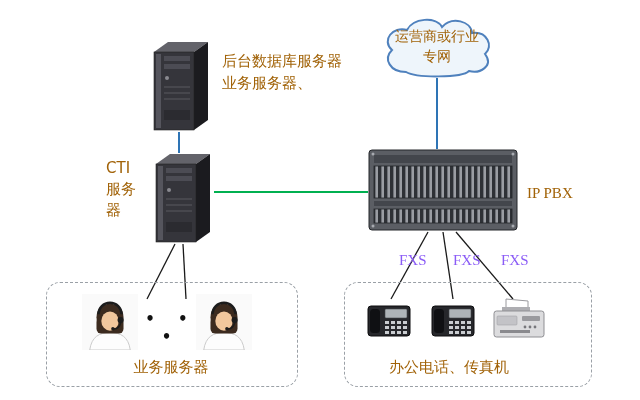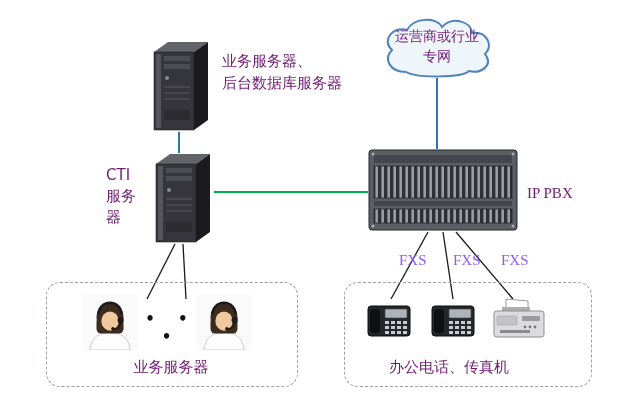--- a/index.html
+++ b/index.html
@@ -1,24 +1,24 @@
 <!DOCTYPE html>
 <html><head>
 <meta charset="utf-8">
 <style>
   html,body{margin:0;padding:0;background:#ffffff;}
   #canvas{
     position:relative;width:640px;height:400px;background:#ffffff;
     font-family:"DejaVu Sans",sans-serif;color:#000;overflow:hidden;
   }
   .abs{position:absolute;}
-  .label{font-size:15px;line-height:22px;color:#701a75;}
+  .label{font-size:15px;line-height:22px;color:#a16207;}
   .label-center{text-align:center;}
   .serif{font-family:"Liberation Serif",serif;}
-  .pre{white-space:pre-line;margin-top:7px;}
+  .pre{white-space:pre-line;}
   .dashed-box{
     position:absolute;border:1.5px dashed #9aa0a6;border-radius:14px;background:transparent;
   }
   .fxs{position:absolute;font-family:"Liberation Serif",serif;font-size:15px;color:#8b5cf6;}
   .dots{font-weight:bold;font-size:15px;letter-spacing:9px;color:#111;text-align:center;}
   svg{display:block;}
   #wire-overlay{position:absolute;left:0;top:0;pointer-events:none;}
 </style>
 </head>
 <body>
@@ -43,22 +43,22 @@
     <rect x="10" y="14" width="5" height="74" fill="#55555d"></rect>
     <rect x="18" y="16" width="26" height="5" fill="#4c4c54"></rect>
     <rect x="18" y="24" width="26" height="5" fill="#4c4c54"></rect>
     <circle cx="21" cy="38" r="2" fill="#8a8a90"></circle>
     <rect x="18" y="46" width="26" height="2" fill="#47474d"></rect>
     <rect x="18" y="52" width="26" height="2" fill="#47474d"></rect>
     <rect x="18" y="58" width="26" height="2" fill="#47474d"></rect>
     <rect x="18" y="70" width="26" height="10" fill="#2b2b30"></rect>
   </svg>
   <div class="abs label" style="left:222px;top:50px;width:170px;">
+    <div>后台数据库服务器</div>
     <div>业务服务器、</div>
-    <div>后台数据库服务器</div>
   </div>
 
   <svg class="abs" style="left:376px;top:14px;" width="122" height="66" viewBox="0 0 122 66">
     <path d="M 30 58 C 14 58 7 45 16 36 C 5 26 17 12 31 16 C 37 4 60 2 66 13 C 76 2 95 7 96 19 C 111 17 118 32 109 40 C 118 52 104 60 93 57 C 86 64 40 64 30 58 Z" fill="#eef5fb" stroke="#4f81bd" stroke-width="2"></path>
   </svg>
   <div class="abs label label-center" style="left:390px;top:26px;width:94px;font-size:14px;line-height:20px;">运营商或行业专网</div>
 
   <svg class="abs" style="left:148px;top:152px;" width="66" height="92" viewBox="0 0 66 92">
     <polygon points="8,12 22,2 62,2 48,12" fill="#63636a"></polygon>
     <polygon points="48,12 62,2 62,80 48,90" fill="#1b1b1f"></polygon>

